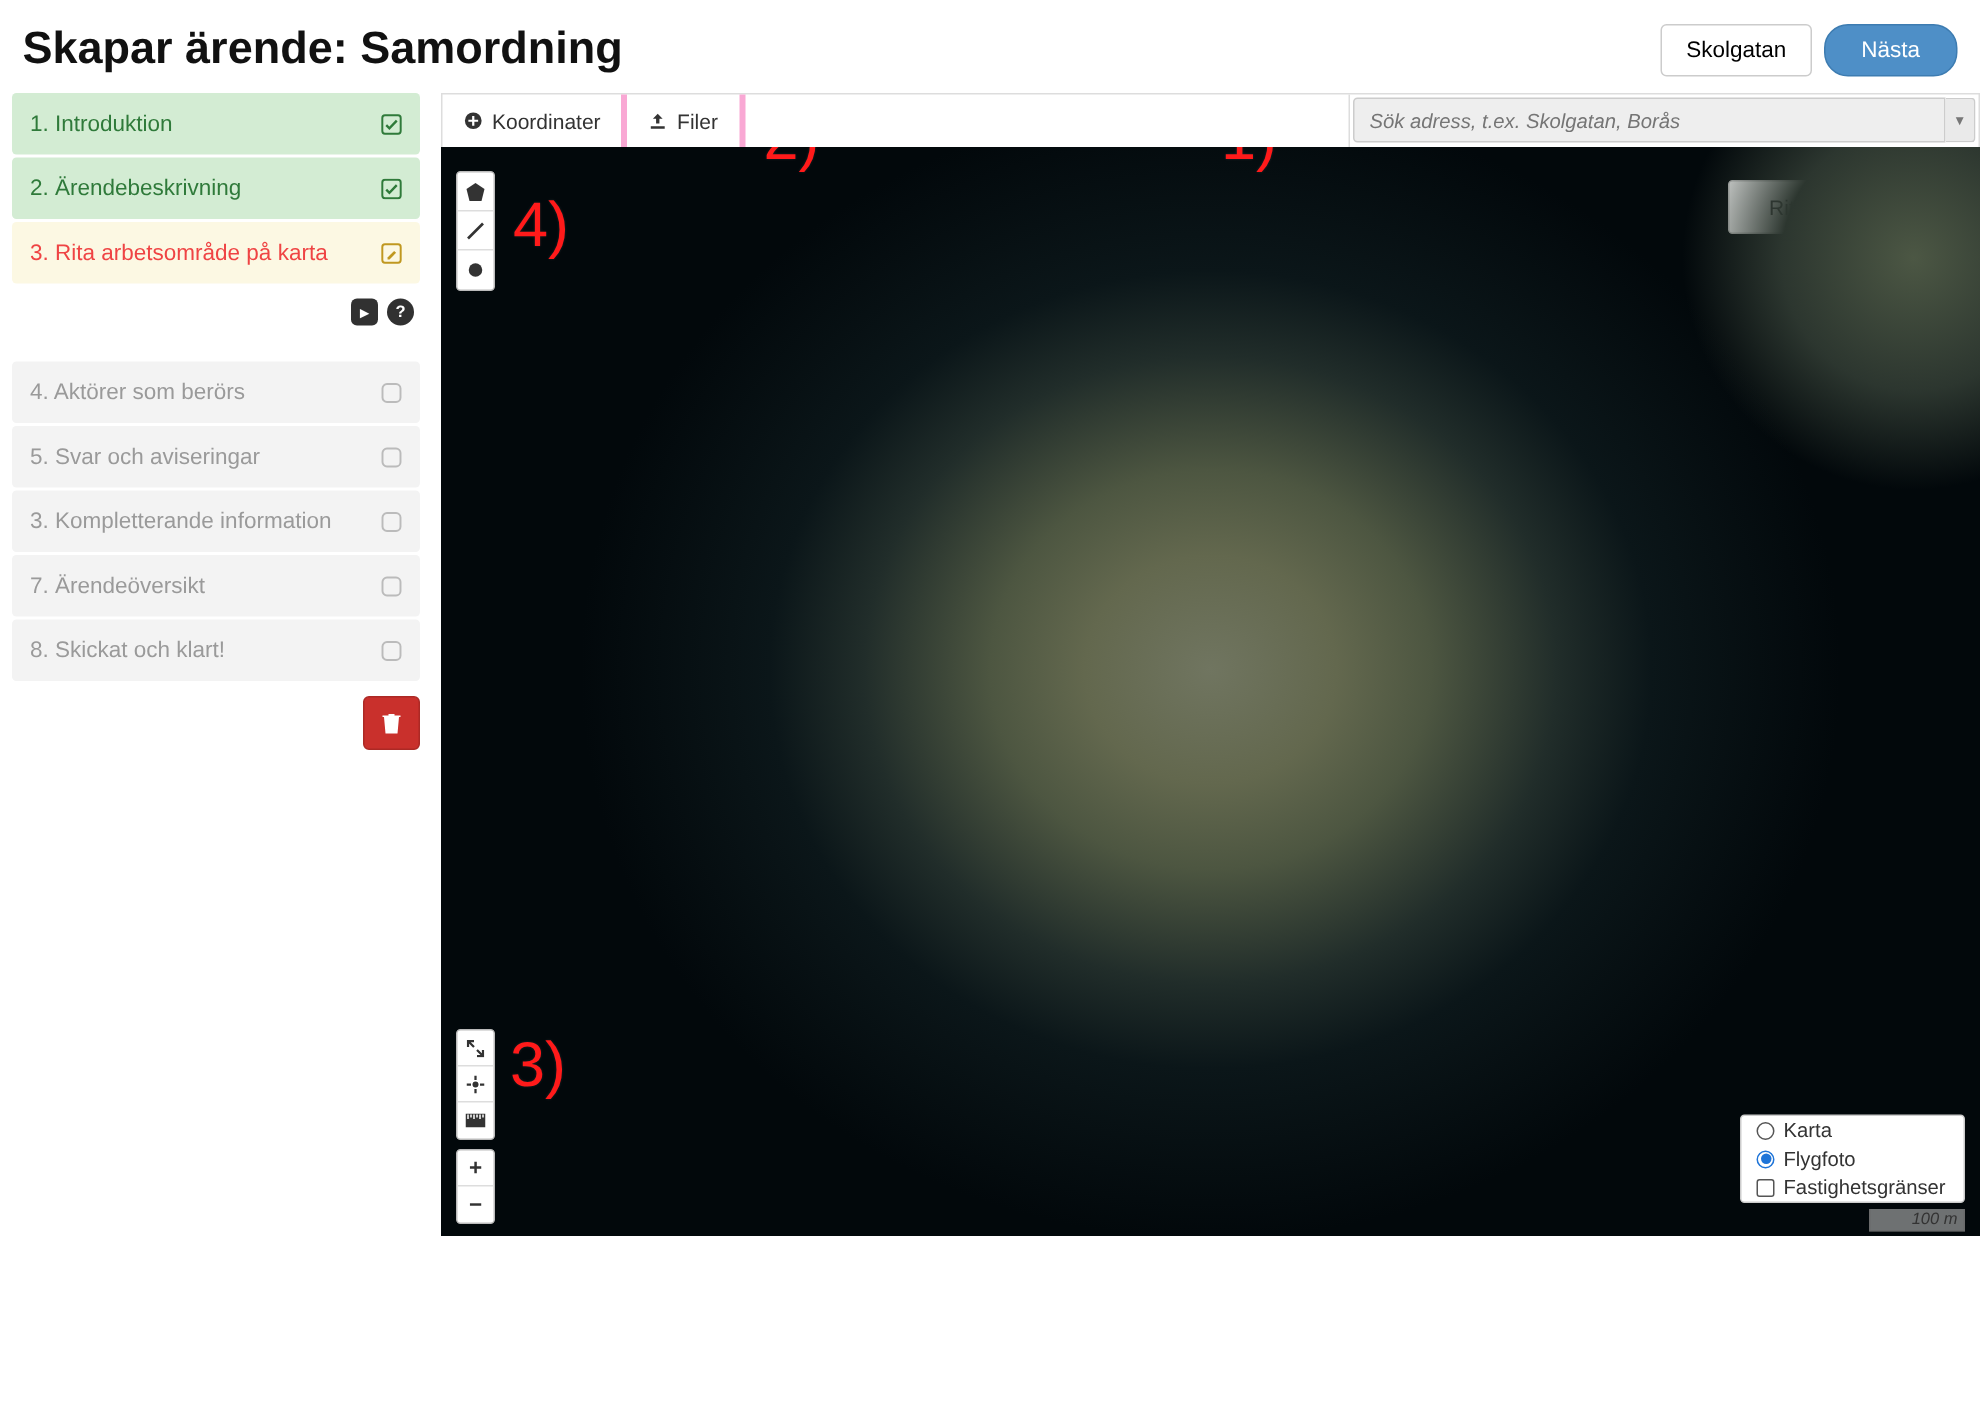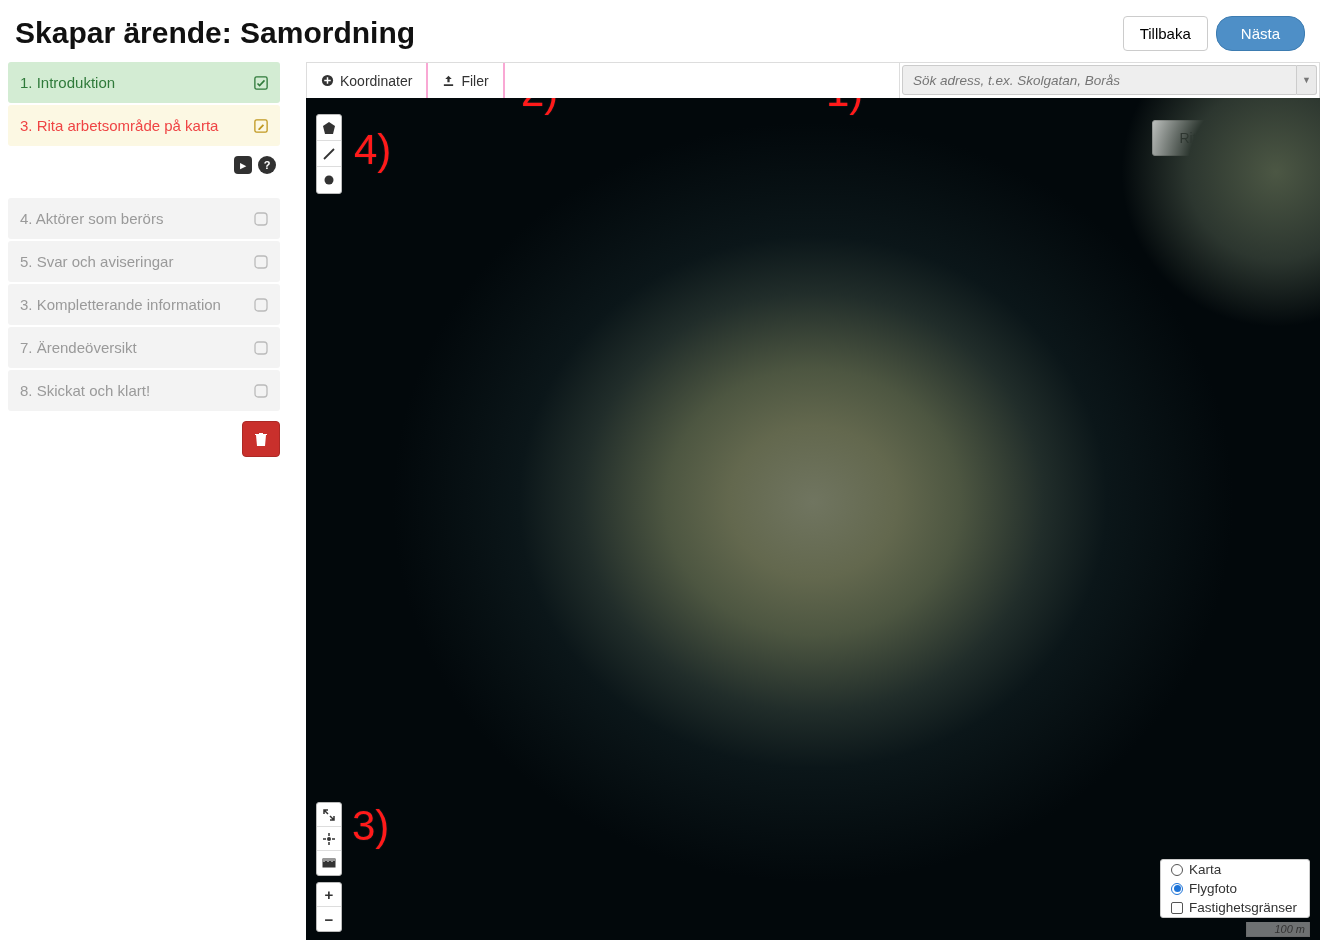--- a/index.html
+++ b/index.html
@@ -37,22 +37,21 @@
   }
   .btn-primary {
     background: #4e8fc7;
     color: #fff;
     border-color: #3d7cb1;
     padding: 8px 24px;
     border-radius: 16px;
   }
   .main {
     display: flex;
-    height: 878px;
-    gap: 12px;
+    height: 762px;
   }
   .sidebar {
     width: 280px;
     padding: 0 0 0 8px;
     flex-shrink: 0;
   }
   .step {
     padding: 12px 12px;
     font-size: 15px;
     border-radius: 3px;
@@ -123,21 +122,21 @@
   .toolbar {
     height: 36px;
     display: flex;
     border: 1px solid #ddd;
     border-bottom: none;
     background: #fff;
     position: relative;
   }
   .tool-btn {
     padding: 7px 14px;
-    border-right: 2px solid #f9a8d4;
+    border-right: 4px solid #f9a8d4;
     font-size: 14px;
     display: flex;
     align-items: center;
     gap: 6px;
     cursor: pointer;
     justify-content: center;
   }
   .tool-btn .ico {
     font-size: 13px;
   }
@@ -252,29 +251,38 @@
     width:64px; text-align:right;font-style:italic;
   }
   svg { display:block; }
 </style>
 </head>
 <body>
 
 <div class="header">
   <h1>Skapar ärende: Samordning</h1>
   <div class="header-buttons">
-    <button class="btn">Tillbaka</button>
+    <button class="btn">Skolgatan</button>
     <button class="btn btn-primary">Nästa</button>
   </div>
 </div>
 
 <div class="main">
   <aside class="sidebar">
     <div class="step done">
       <span>1. Introduktion</span>
+      <span class="step-icon">
+        <svg width="14" height="14" viewBox="0 0 16 16">
+            <rect x="1" y="1" width="14" height="14" rx="2" fill="none" stroke="#2f7a3a" stroke-width="1.5"></rect>
+            <path d="M4 8.5l2.4 2.4L12 5" stroke="#2f7a3a" stroke-width="1.8" fill="none"></path>
+          </svg>
+      </span>
+    </div>
+    <div class="step done">
+      <span>2. Ärendebeskrivning</span>
       <span class="step-icon">
         <svg width="14" height="14" viewBox="0 0 16 16">
             <rect x="1" y="1" width="14" height="14" rx="2" fill="none" stroke="#2f7a3a" stroke-width="1.5"></rect>
             <path d="M4 8.5l2.4 2.4L12 5" stroke="#2f7a3a" stroke-width="1.8" fill="none"></path>
           </svg>
       </span>
     </div>
     <div class="step active">
       <span>3. Rita arbetsområde på karta</span>
       <span class="step-icon">

